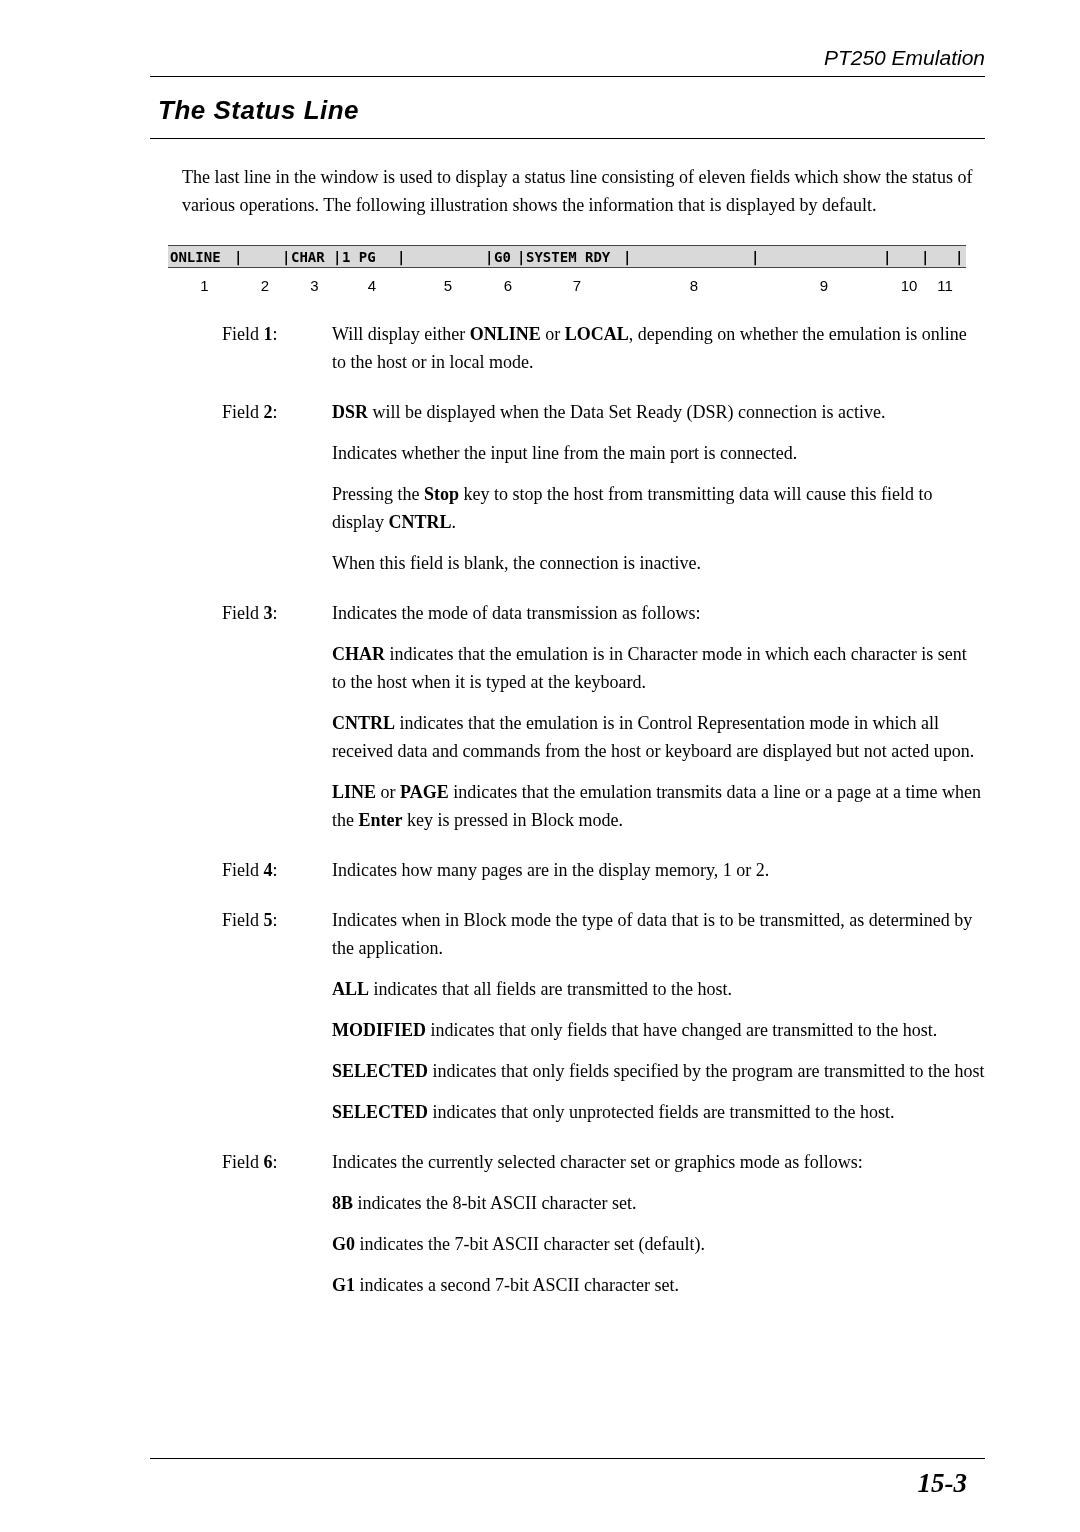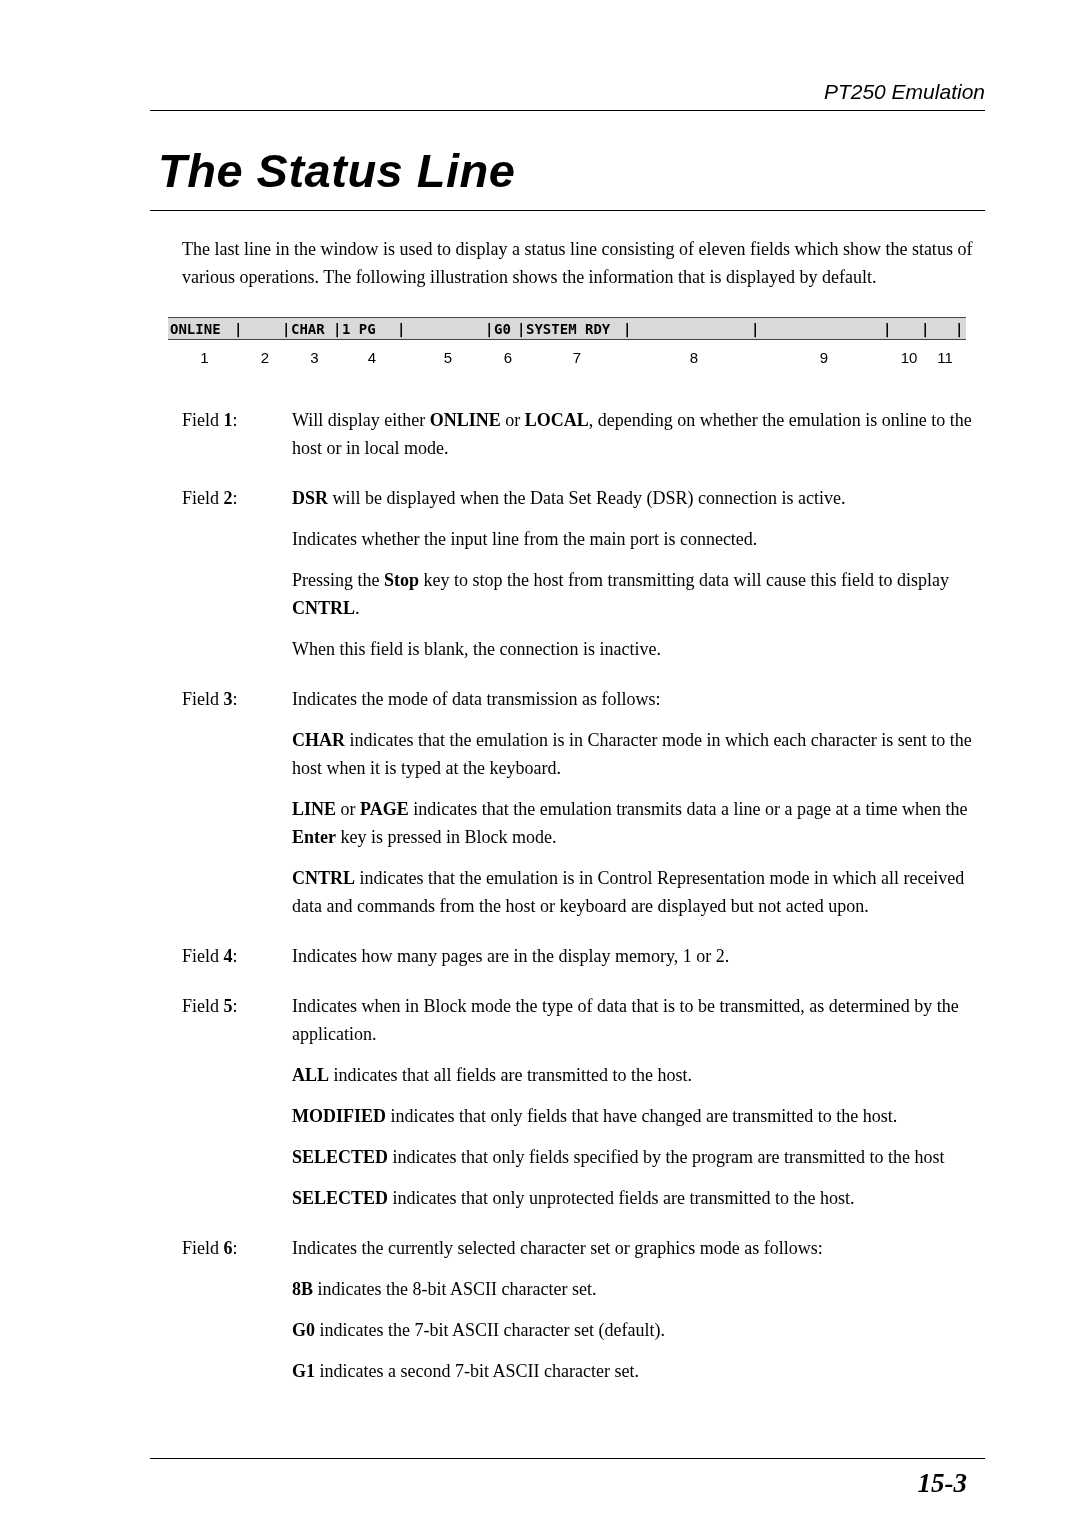--- a/index.html
+++ b/index.html
@@ -10,38 +10,38 @@
     color: #000;
   }
   .page {
     position: relative;
     width: 1080px;
     height: 1532px;
     overflow: hidden;
     background: #fff;
   }
   .running-header {
-    margin: 14px 95px 6px 150px;
-    padding-top: 66px;
+    margin: 0 95px 6px 150px;
+    padding-top: 46px;
     text-align: right;
     font-family: "Liberation Sans", sans-serif;
     font-style: italic;
     font-size: 21px;
   }
   .rule {
     border: none;
     border-top: 1.6px solid #000;
     margin: 0 95px 0 150px;
   }
   .page-title {
-    margin: 32px 95px 12px 158px;
+    margin: 18px 95px 12px 158px;
     font-family: "Liberation Sans", sans-serif;
     font-style: italic;
     font-weight: bold;
-    font-size: 47px;
+    font-size: 26px;
     letter-spacing: 0.5px;
   }
   .intro {
     margin: 24px 95px 0 182px;
     max-width: 795px;
     font-size: 18px;
     line-height: 28px;
   }
   .status-strip {
     margin: 26px 0 0 168px;
@@ -75,21 +75,22 @@
     width: 798px;
     display: flex;
     font-family: "Liberation Sans", sans-serif;
     font-size: 15px;
   }
   .status-numbers .numcell {
     flex: 0 0 auto;
     text-align: center;
   }
   .fields {
-    margin-top: 40px;
+    margin-top: 26px;
+    padding-left: 40px;
   }
   .field {
     display: flex;
     margin: 0 95px 22px 182px;
     font-size: 18px;
     line-height: 28px;
   }
   .field-label {
     flex: 0 0 110px;
     width: 110px;
@@ -159,22 +160,22 @@
           <div class="para"><span>Indicates whether the input line from the main port is connected.</span></div>
           <div class="para"><span>Pressing the </span><b>Stop</b><span> key to stop the host from transmitting data will cause this field to display </span><b>CNTRL</b><span>.</span></div>
           <div class="para"><span>When this field is blank, the connection is inactive.</span></div>
         </div>
       </div>
       <div class="field">
         <div class="field-label"><span>Field </span><b>3</b><span>:</span></div>
         <div class="field-body">
           <div class="para"><span>Indicates the mode of data transmission as follows:</span></div>
           <div class="para"><b>CHAR</b><span> indicates that the emulation is in Character mode in which each character is sent to the host when it is typed at the keyboard.</span></div>
+          <div class="para"><b>CNTRL</b><span> indicates that the emulation is in Control Representation mode in which all received data and commands from the host or keyboard are displayed but not acted upon.</span></div>
           <div class="para"><b>LINE</b><span> or </span><b>PAGE</b><span> indicates that the emulation transmits data a line or a page at a time when the </span><b>Enter</b><span> key is pressed in Block mode.</span></div>
-          <div class="para"><b>CNTRL</b><span> indicates that the emulation is in Control Representation mode in which all received data and commands from the host or keyboard are displayed but not acted upon.</span></div>
         </div>
       </div>
       <div class="field">
         <div class="field-label"><span>Field </span><b>4</b><span>:</span></div>
         <div class="field-body">
           <div class="para"><span>Indicates how many pages are in the display memory, 1 or 2.</span></div>
         </div>
       </div>
       <div class="field">
         <div class="field-label"><span>Field </span><b>5</b><span>:</span></div>

